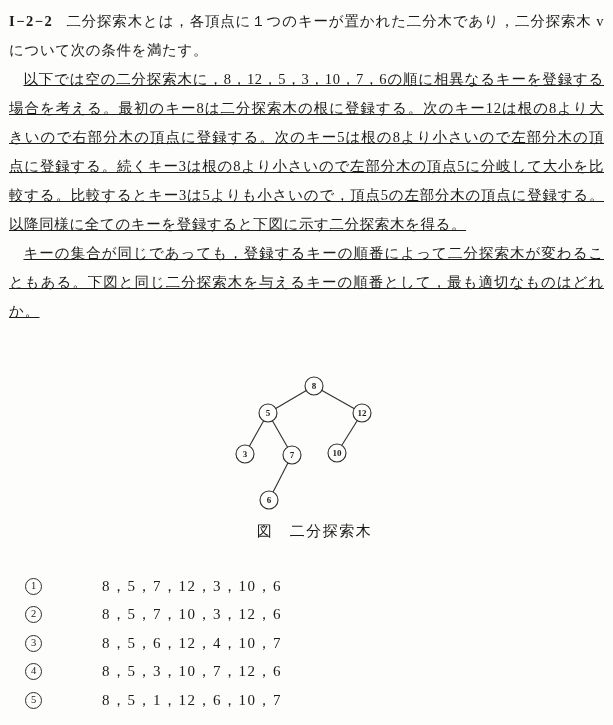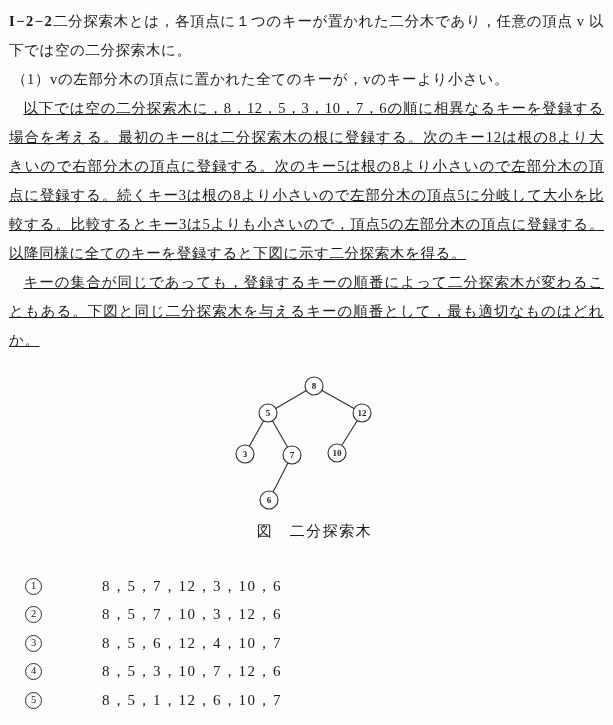--- a/index.html
+++ b/index.html
@@ -26,20 +26,21 @@
     line-height: 29px;
     letter-spacing: 0.6px;
     text-align: justify;
   }
   .text-block p {
     margin: 0;
   }
   .problem-id {
     font-weight: bold;
     letter-spacing: 1.5px;
+    margin-right: 13px;
     white-space: nowrap;
   }
   .cond {
     padding-left: 3px;
   }
   .indent {
     text-indent: 1em;
     text-decoration: underline;
   }
 
@@ -114,23 +115,22 @@
     letter-spacing: 1.5px;
     white-space: nowrap;
     margin-left: 48px;
   }
 </style>
 </head>
 <body>
 
 <div class="text-block">
   <p>
-    <span class="problem-id">I−2−2</span><span>二分探索木とは，各頂点に１つのキーが置かれた二分木であり，任意の頂点 v 以下では空の二分探索木に。</span>
+    <span class="problem-id">I−2−2</span><span>二分探索木とは，各頂点に１つのキーが置かれた二分木であり，二分探索木 v について次の条件を満たす。</span>
   </p>
-  <p class="cond">（1）vの左部分木の頂点に置かれた全てのキーが，vのキーより小さい。</p>
   <p class="indent">以下では空の二分探索木に，8，12，5，3，10，7，6の順に相異なるキーを登録する場合を考える。最初のキー8は二分探索木の根に登録する。次のキー12は根の8より大きいので右部分木の頂点に登録する。次のキー5は根の8より小さいので左部分木の頂点に登録する。続くキー3は根の8より小さいので左部分木の頂点5に分岐して大小を比較する。比較するとキー3は5よりも小さいので，頂点5の左部分木の頂点に登録する。以降同様に全てのキーを登録すると下図に示す二分探索木を得る。</p>
   <p class="indent">キーの集合が同じであっても，登録するキーの順番によって二分探索木が変わることもある。下図と同じ二分探索木を与えるキーの順番として，最も適切なものはどれか。</p>
 </div>
 
 <figure class="tree-figure">
   <svg id="tree-svg" viewBox="0 0 613 148" xmlns="http://www.w3.org/2000/svg">
       <line x1="314" y1="16" x2="268" y2="43"></line>
       <line x1="314" y1="16" x2="362" y2="43"></line>
       <line x1="268" y1="43" x2="245" y2="84"></line>
       <line x1="268" y1="43" x2="292" y2="85"></line>

